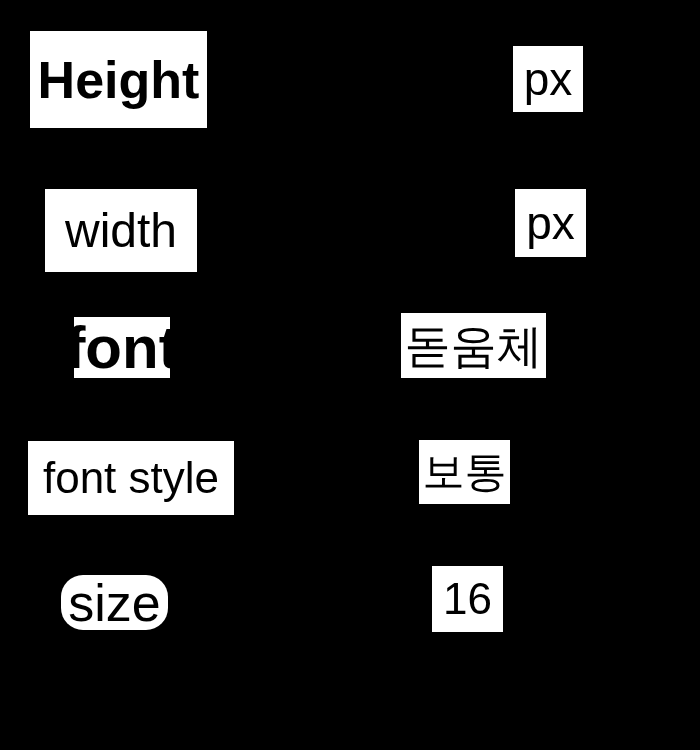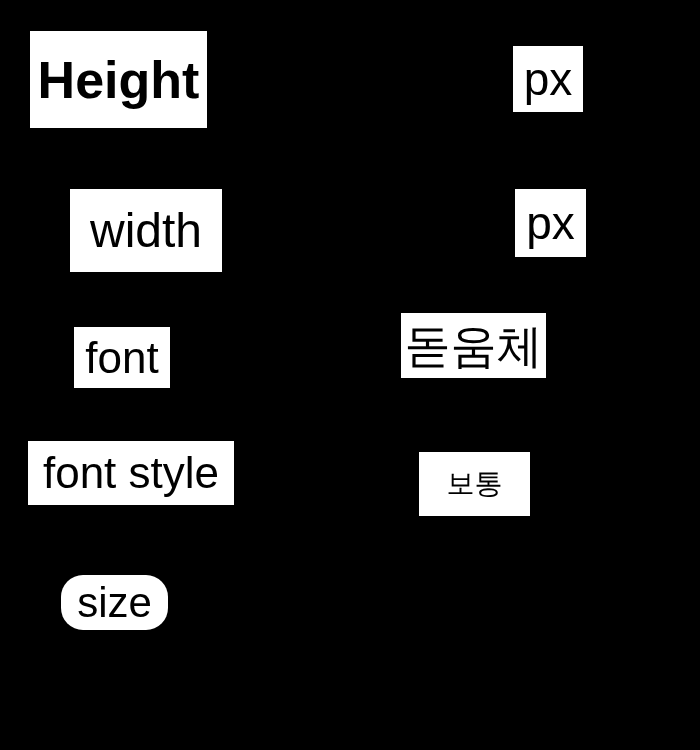--- a/index.html
+++ b/index.html
@@ -26,31 +26,31 @@
     white-space: nowrap;
     font-weight: 400;
     letter-spacing: 0px;
     box-sizing: border-box;
   }
   
   .b-height       { left: 30px;  top: 31px;  width: 177px; height: 97px;  font-size: 52px; font-weight: bold; }
   .b-height-val   { left: 360px; top: 45px;  width: 101px; height: 69px;  font-size: 48px; }
   .b-height-unit  { left: 513px; top: 46px;  width: 70px;  height: 66px;  font-size: 46px; }
   
-  .b-width        { left: 45px;  top: 189px; width: 152px; height: 83px;  font-size: 48px; margin-left: 25px; }
+  .b-width        { left: 45px;  top: 189px; width: 152px; height: 83px;  font-size: 48px; }
   .b-width-val    { left: 358px; top: 188px; width: 103px; height: 70px;  font-size: 48px; }
   .b-width-unit   { left: 515px; top: 189px; width: 71px;  height: 68px;  font-size: 46px; }
   
-  .b-font         { left: 74px;  top: 327px; width: 96px;  height: 61px;  font-size: 44px; }
+  .b-font         { left: 74px;  top: 317px; width: 96px;  height: 61px;  font-size: 60px; font-weight: bold; }
   .b-font-val     { left: 401px; top: 313px; width: 145px; height: 65px;  font-size: 46px; }
   
-  .b-fontstyle    { left: 28px;  top: 441px; width: 206px; height: 64px;  font-size: 44px; }
-  .b-fontstyle-val{ left: 419px; top: 452px; width: 111px; height: 64px;  font-size: 28px; }
+  .b-fontstyle    { left: 28px;  top: 441px; width: 206px; height: 74px;  font-size: 44px; }
+  .b-fontstyle-val{ left: 419px; top: 440px; width: 91px; height: 64px;  font-size: 42px; }
   
-  .b-size         { left: 61px;  top: 575px; width: 107px; height: 55px;  font-size: 42px; border-radius: 22px; }
+  .b-size         { left: 61px;  top: 575px; width: 107px; height: 55px;  font-size: 52px; border-radius: 22px; }
   .b-size-val     { left: 432px; top: 566px; width: 71px;  height: 66px;  font-size: 44px; }
   
   .b-notepad      { left: 162px; top: 661px; width: 282px; height: 67px;  font-size: 44px; }
 </style>
 </head>
 <body>
 
 <div id="screen">
 
   <div class="label-box b-height">Height</div>
@@ -59,15 +59,16 @@
   <div class="label-box b-width">width</div>
   <div class="label-box b-width-unit">px</div>
 
   <div class="label-box b-font">font</div>
   <div class="label-box b-font-val">돋움체</div>
 
   <div class="label-box b-fontstyle">font style</div>
   <div class="label-box b-fontstyle-val">보통</div>
 
   <div class="label-box b-size">size</div>
+  <div class="label-box b-size-val">16</div>
 
 
 </div>
 
 </body></html>

